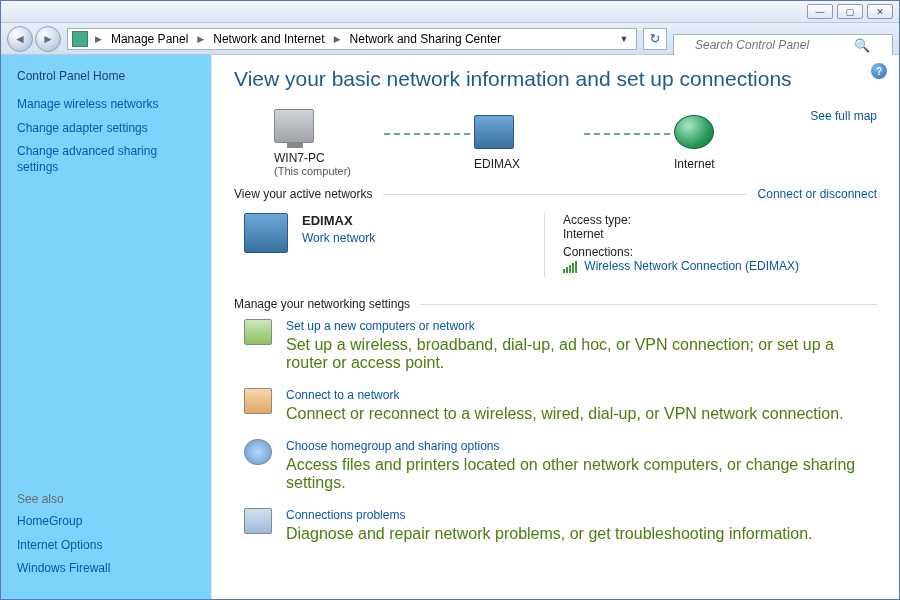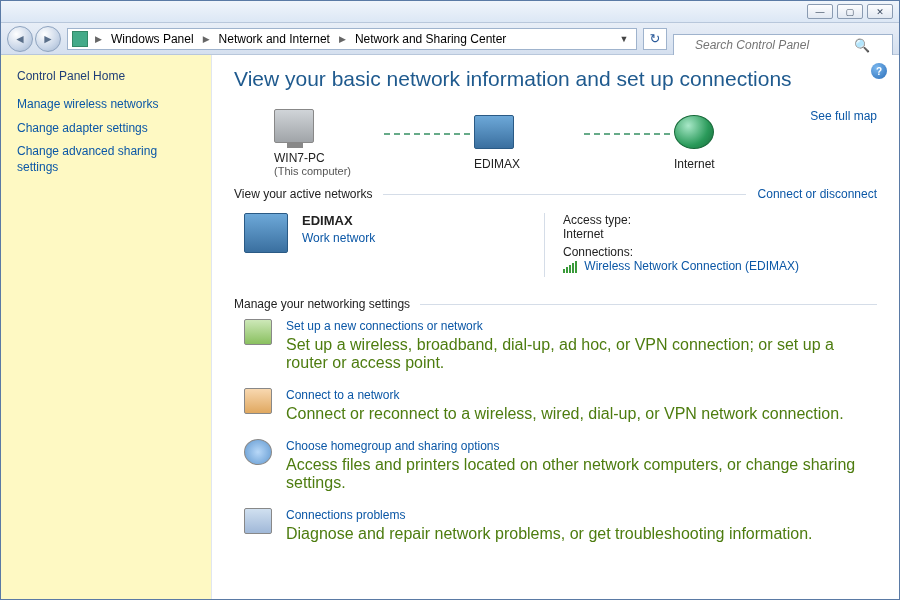--- a/index.html
+++ b/index.html
@@ -12,21 +12,21 @@
 .addrbox { flex: 1; height: 22px; background: #fff; border: 1px solid #9fb3cd; display: flex; align-items: center; padding: 0 4px; gap: 4px; }
 .addricon { width: 16px; height: 16px; background: #4a8; border: 1px solid #386; display: inline-block; }
 .crumb { color: #000; cursor: pointer; padding: 0 2px; }
 .crumbarrow { color: #666; font-size: 9px; padding: 0 3px; }
 .addrdrop { width: 16px; text-align: center; color: #444; cursor: pointer; font-size: 9px; }
 .refreshbtn { width: 24px; height: 22px; border: 1px solid #9fb3cd; background: #fff; display: flex; align-items: center; justify-content: center; color: #2a5a9a; cursor: pointer; font-size: 13px; }
 .searchbox { width: 220px; height: 22px; background: #fff; border: 1px solid #9fb3cd; display: flex; align-items: center; padding: 0 21px; margin-top: 13px; }
 .searchbox input { flex: 1; border: none; outline: none; font-size: 12px; color: #888; font-style: italic; }
 .searchbox .sicon { color: #2a5a9a; font-size: 13px; cursor: pointer; }
 .body { display: flex; height: calc(600px - 22px - 32px); }
-.sidebar { width: 210px; background: #fef9c3; padding: 14px 16px; position: relative; }
+.sidebar { width: 210px; background: #7dd3fc; padding: 14px 16px; position: relative; }
 .sidehead { color: #1f3e77; font-size: 12px; margin-bottom: 14px; cursor: pointer; }
 .sidelink { color: #0b57a6; font-size: 12px; margin-bottom: 8px; cursor: pointer; line-height: 1.3; }
 .seealso { position: absolute; bottom: 16px; left: 16px; right: 16px; }
 .seealso-head { color: #6a6a6a; font-size: 12px; margin-bottom: 8px; }
 .content { flex: 1; background: #fff; padding: 12px 22px; border-left: 1px solid #e0e6ef; overflow: auto; position: relative; }
 .helpicon { position: absolute; top: 8px; right: 12px; width: 16px; height: 16px; border-radius: 50%; background: radial-gradient(circle at 35% 30%, #7bb8ef, #2a6db8); color: #fff; font-size: 10px; font-weight: bold; display: flex; align-items: center; justify-content: center; cursor: pointer; }
 h1.pagetitle { color: #1f5a8e; font-size: 21px; font-weight: normal; margin-bottom: 14px; }
 .mapsection { position: relative; }
 .mapfull { position: absolute; right: 0; top: 4px; color: #0b57a6; font-size: 12px; cursor: pointer; }
 .maprow { display: flex; align-items: center; justify-content: flex-start; gap: 0; padding: 4px 30px 8px 40px; }
@@ -75,41 +75,47 @@
 </div>
 
 <div class="addrbar">
   <div class="navbtns">
     <div class="navcircle">◄</div>
     <div class="navcircle">►</div>
   </div>
   <div class="addrbox">
     <span class="addricon"></span>
     <span class="crumbarrow">▶</span>
-    <span class="crumb">Windows Panel</span>
+    <span class="crumb">Manage Panel</span>
     <span class="crumbarrow">▶</span>
     <span class="crumb">Network and Internet</span>
     <span class="crumbarrow">▶</span>
     <span class="crumb">Network and Sharing Center</span>
     <span style="flex:1"></span>
     <span class="addrdrop">▼</span>
   </div>
   <div class="refreshbtn">↻</div>
   <div class="searchbox">
     <input placeholder="Search Control Panel" style="">
     <span class="sicon">🔍</span>
   </div>
 </div>
 
 <div class="body">
   <div class="sidebar">
     <div class="sidehead">Control Panel Home</div>
     <div class="sidelink">Manage wireless networks</div>
     <div class="sidelink">Change adapter settings</div>
     <div class="sidelink">Change advanced sharing settings</div>
+    <div class="seealso">
+      <div class="seealso-head">See also</div>
+      <div class="sidelink">HomeGroup</div>
+      <div class="sidelink">Internet Options</div>
+      <div class="sidelink">Windows Firewall</div>
+    </div>
   </div>
 
   <div class="content">
     <div class="helpicon">?</div>
     <h1 class="pagetitle">View your basic network information and set up connections</h1>
 
     <div class="mapsection">
       <div class="mapfull">See full map</div>
       <div class="maprow">
         <div class="mapnode">
@@ -167,21 +173,21 @@
 
     <div class="sectrow">
       <span class="secttitle">Manage your networking settings</span>
       <span class="sectline"></span>
     </div>
 
     <div class="tasks">
       <div class="task">
         <div class="taskicon ti1"></div>
         <div>
-          <div class="tasktitle">Set up a new connections or network</div>
+          <div class="tasktitle">Set up a new computers or network</div>
           <div class="taskdesc">Set up a wireless, broadband, dial-up, ad hoc, or VPN connection; or set up a router or access point.</div>
         </div>
       </div>
       <div class="task">
         <div class="taskicon ti2"></div>
         <div>
           <div class="tasktitle">Connect to a network</div>
           <div class="taskdesc">Connect or reconnect to a wireless, wired, dial-up, or VPN network connection.</div>
         </div>
       </div>

